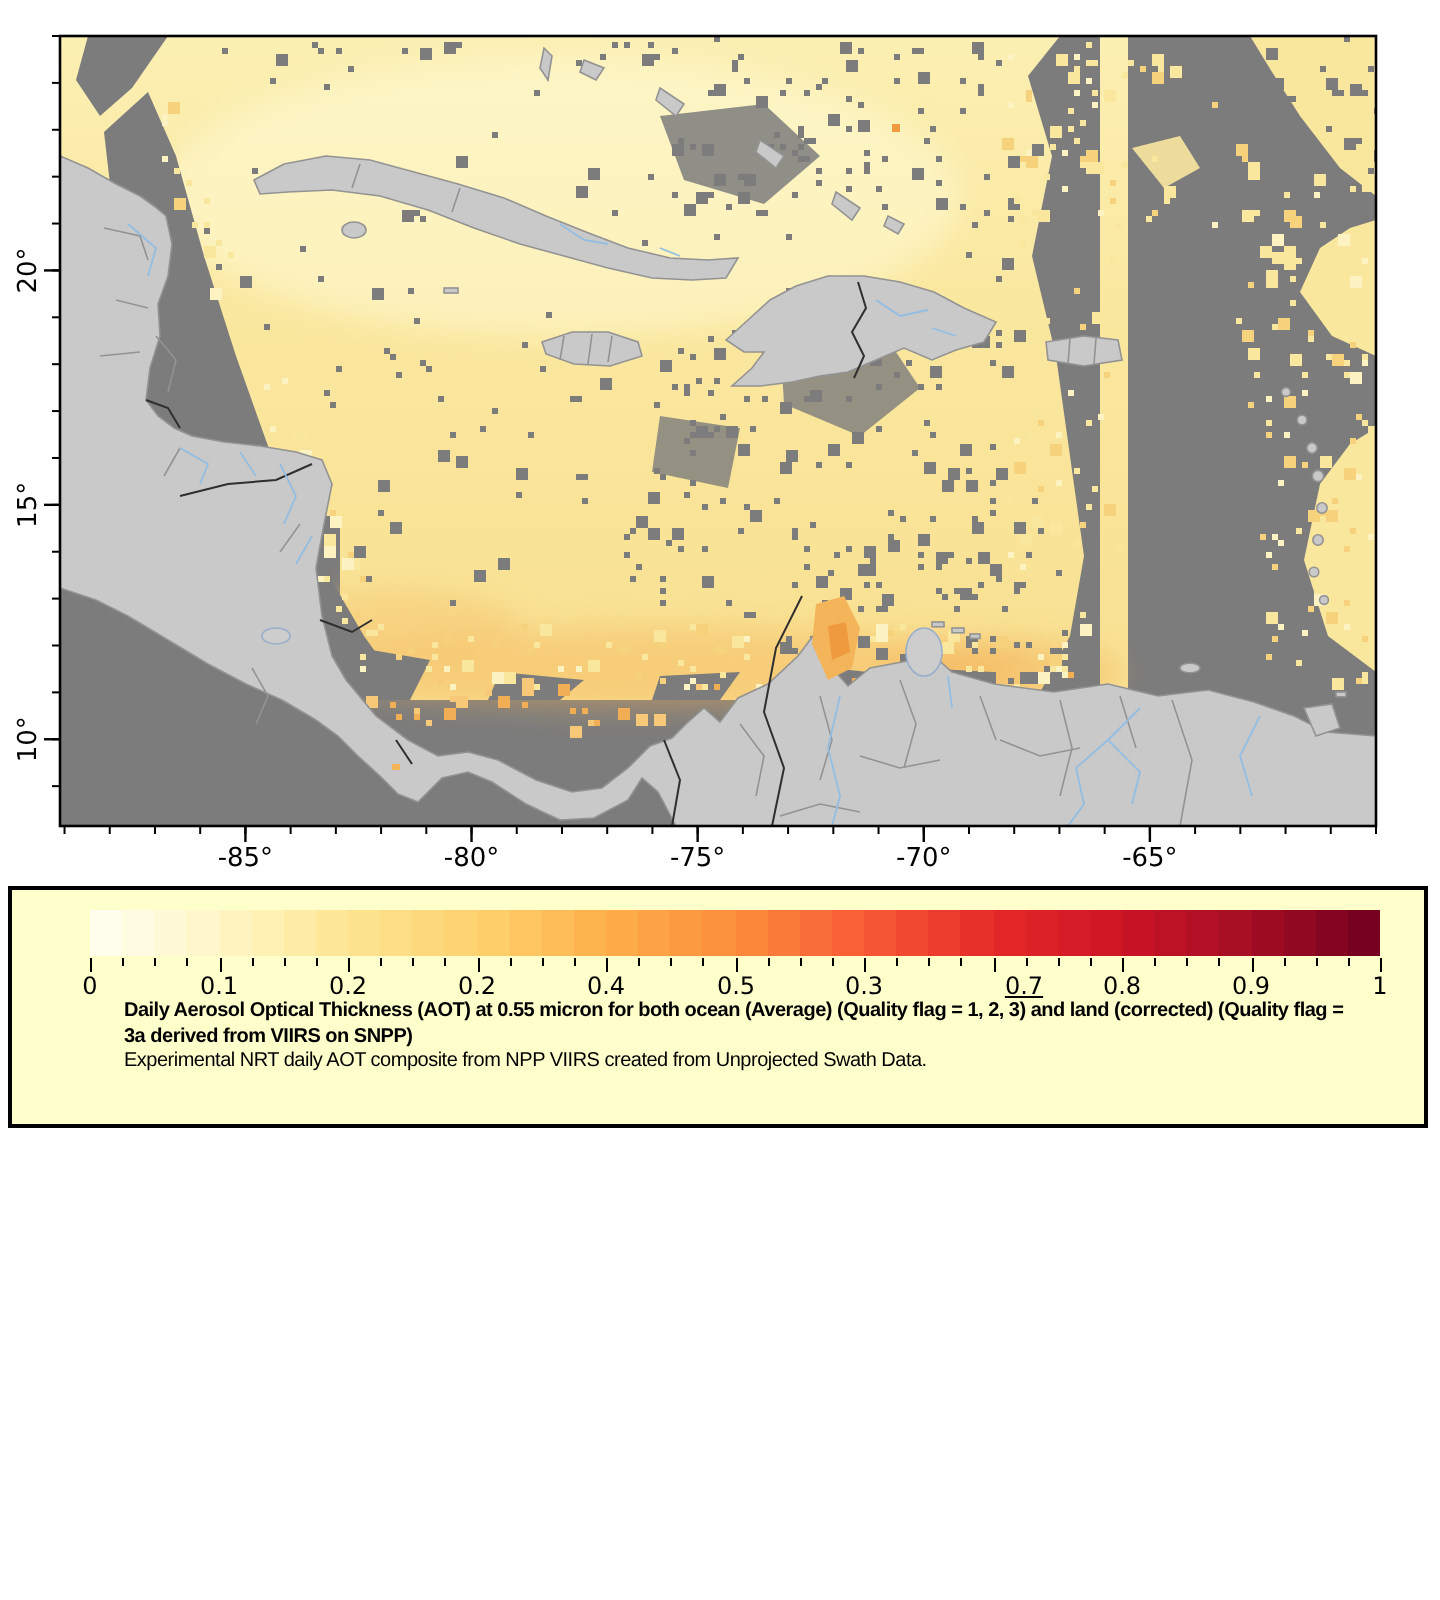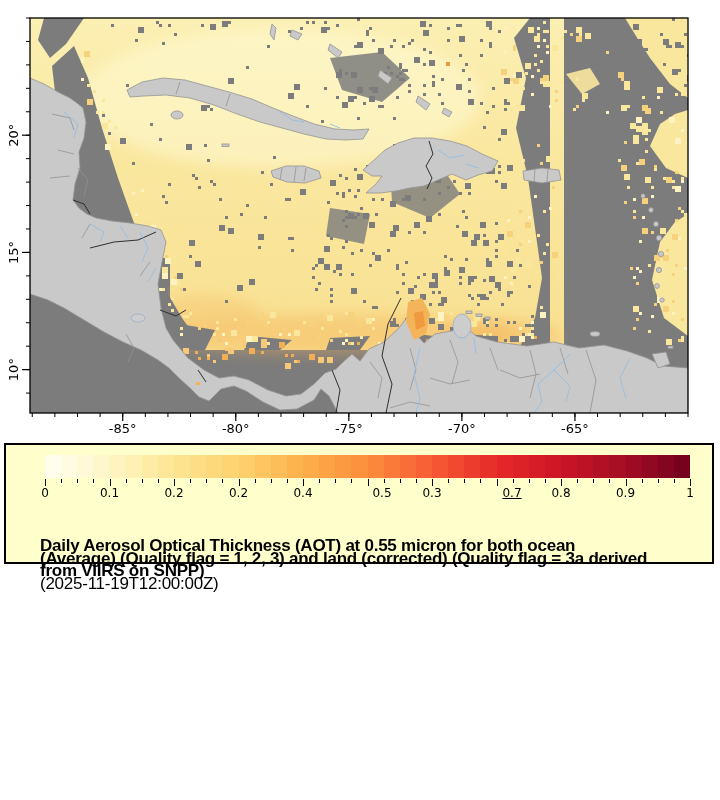--- a/index.html
+++ b/index.html
@@ -9,22 +9,22 @@
   .axis-label{font-size:13px;}
   
   #legend-panel{position:absolute;left:4px;top:443px;width:710px;height:121px;
     background:var(--panel-bg);border:2px solid #000;box-sizing:border-box;}
   #colorbar-wrap{position:absolute;left:39px;top:10px;width:645px;height:44px;}
   #colorbar-strip{position:absolute;left:0;top:0;width:645px;height:23px;display:flex;}
   #colorbar-strip div{flex:1 0 auto;height:23px;}
   .cb-tick{position:absolute;width:1px;background:#000;}
   .cb-label{position:absolute;top:31px;font-size:12px;transform:translateX(-50%);
     font-family:"DejaVu Sans", sans-serif;color:#000;}
-  #caption{position:absolute;left:34px;top:55px;width:630px;
-    font-size:17px;line-height:12.6px;letter-spacing:-0.25px;color:#000;margin-top:40px;}
+  #caption{position:absolute;left:56px;top:55px;width:630px;
+    font-size:10px;line-height:12.6px;letter-spacing:-0.25px;color:#000;}
   #caption .cap-bold{font-weight:bold;width:612px;}
 </style>
 </head>
 <body>
 <div id="page">
 
 
 
 
 <svg id="mapsvg" width="720" height="440">
@@ -1156,27 +1156,27 @@
           <div class="cb-tick" style="left: 580.5px; top: 24px; height: 7px;"></div>
           <div class="cb-tick" style="left: 596.625px; top: 24px; height: 4px;"></div>
           <div class="cb-tick" style="left: 612.75px; top: 24px; height: 4px;"></div>
           <div class="cb-tick" style="left: 628.875px; top: 24px; height: 4px;"></div>
           <div class="cb-tick" style="left: 645px; top: 24px; height: 7px;"></div>
           <div class="cb-label" style="left: 0px;">0</div>
           <div class="cb-label" style="left: 64.5px;">0.1</div>
           <div class="cb-label" style="left: 129px;">0.2</div>
           <div class="cb-label" style="left: 193.5px;">0.2</div>
           <div class="cb-label" style="left: 258px;">0.4</div>
-          <div class="cb-label" style="left: 337px;">0.5</div>
+          <div class="cb-label" style="left: 323px;">0.5</div>
           <div class="cb-label" style="left: 387px;">0.3</div>
           <div class="cb-label" style="left: 467px; text-decoration: underline;">0.7</div>
           <div class="cb-label" style="left: 516px;">0.8</div>
           <div class="cb-label" style="left: 580.5px; text-align: center;">0.9</div>
           <div class="cb-label" style="left: 645px;">1</div>
         </div>
   </div>
   <div id="caption">
     <div class="cap-bold">Daily Aerosol Optical Thickness (AOT) at 0.55 micron for both ocean (Average) (Quality flag = 1, 2, 3) and land (corrected) (Quality flag = 3a derived from VIIRS on SNPP)</div>
-    <div>(2025-11-19T12:00:00Z)</div>
+    <div>Experimental NRT daily AOT composite from NPP VIIRS created from Unprojected Swath Data.</div>
   </div>
 </div>
 
 </div>
 
 </body></html>

